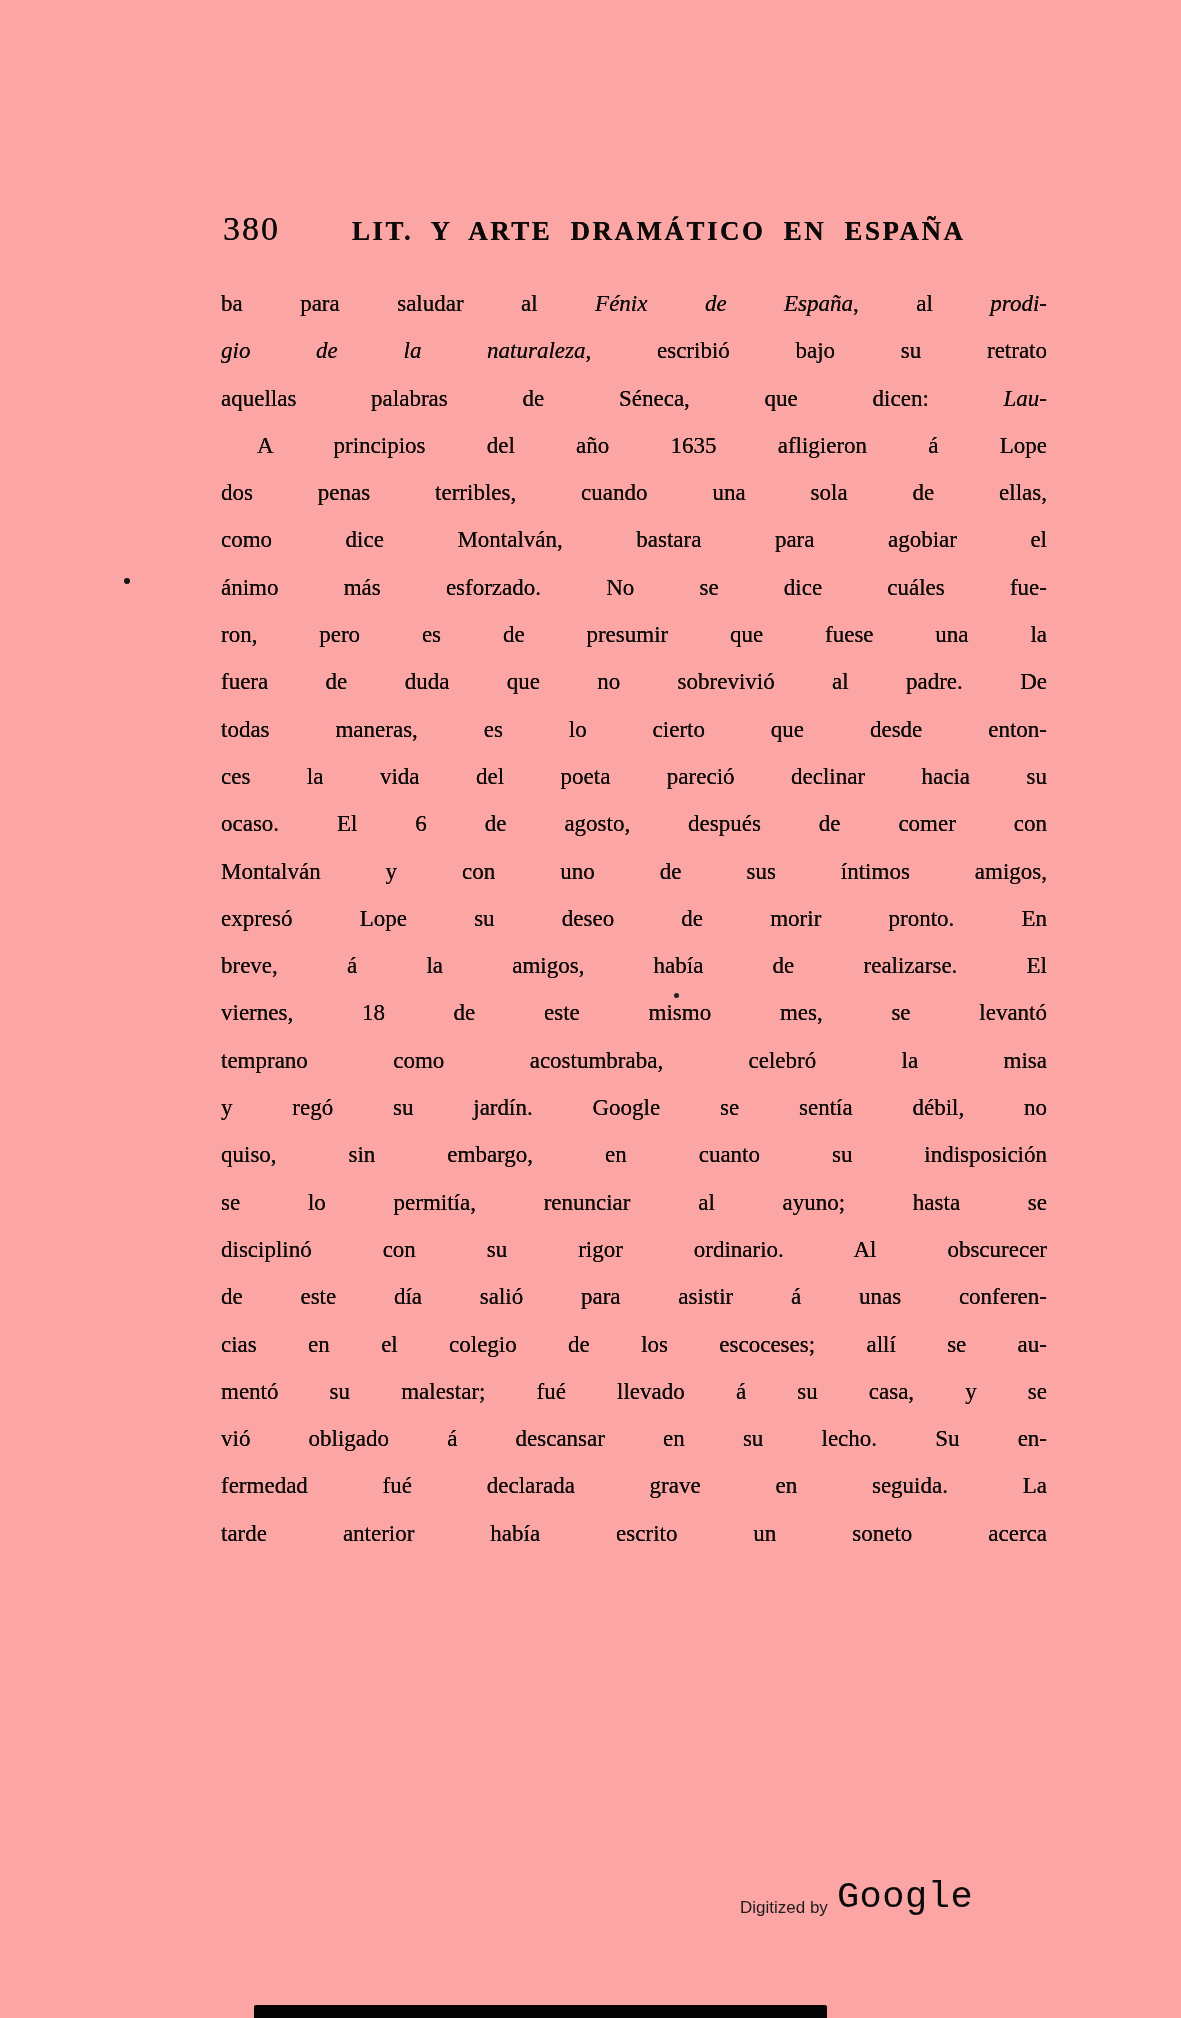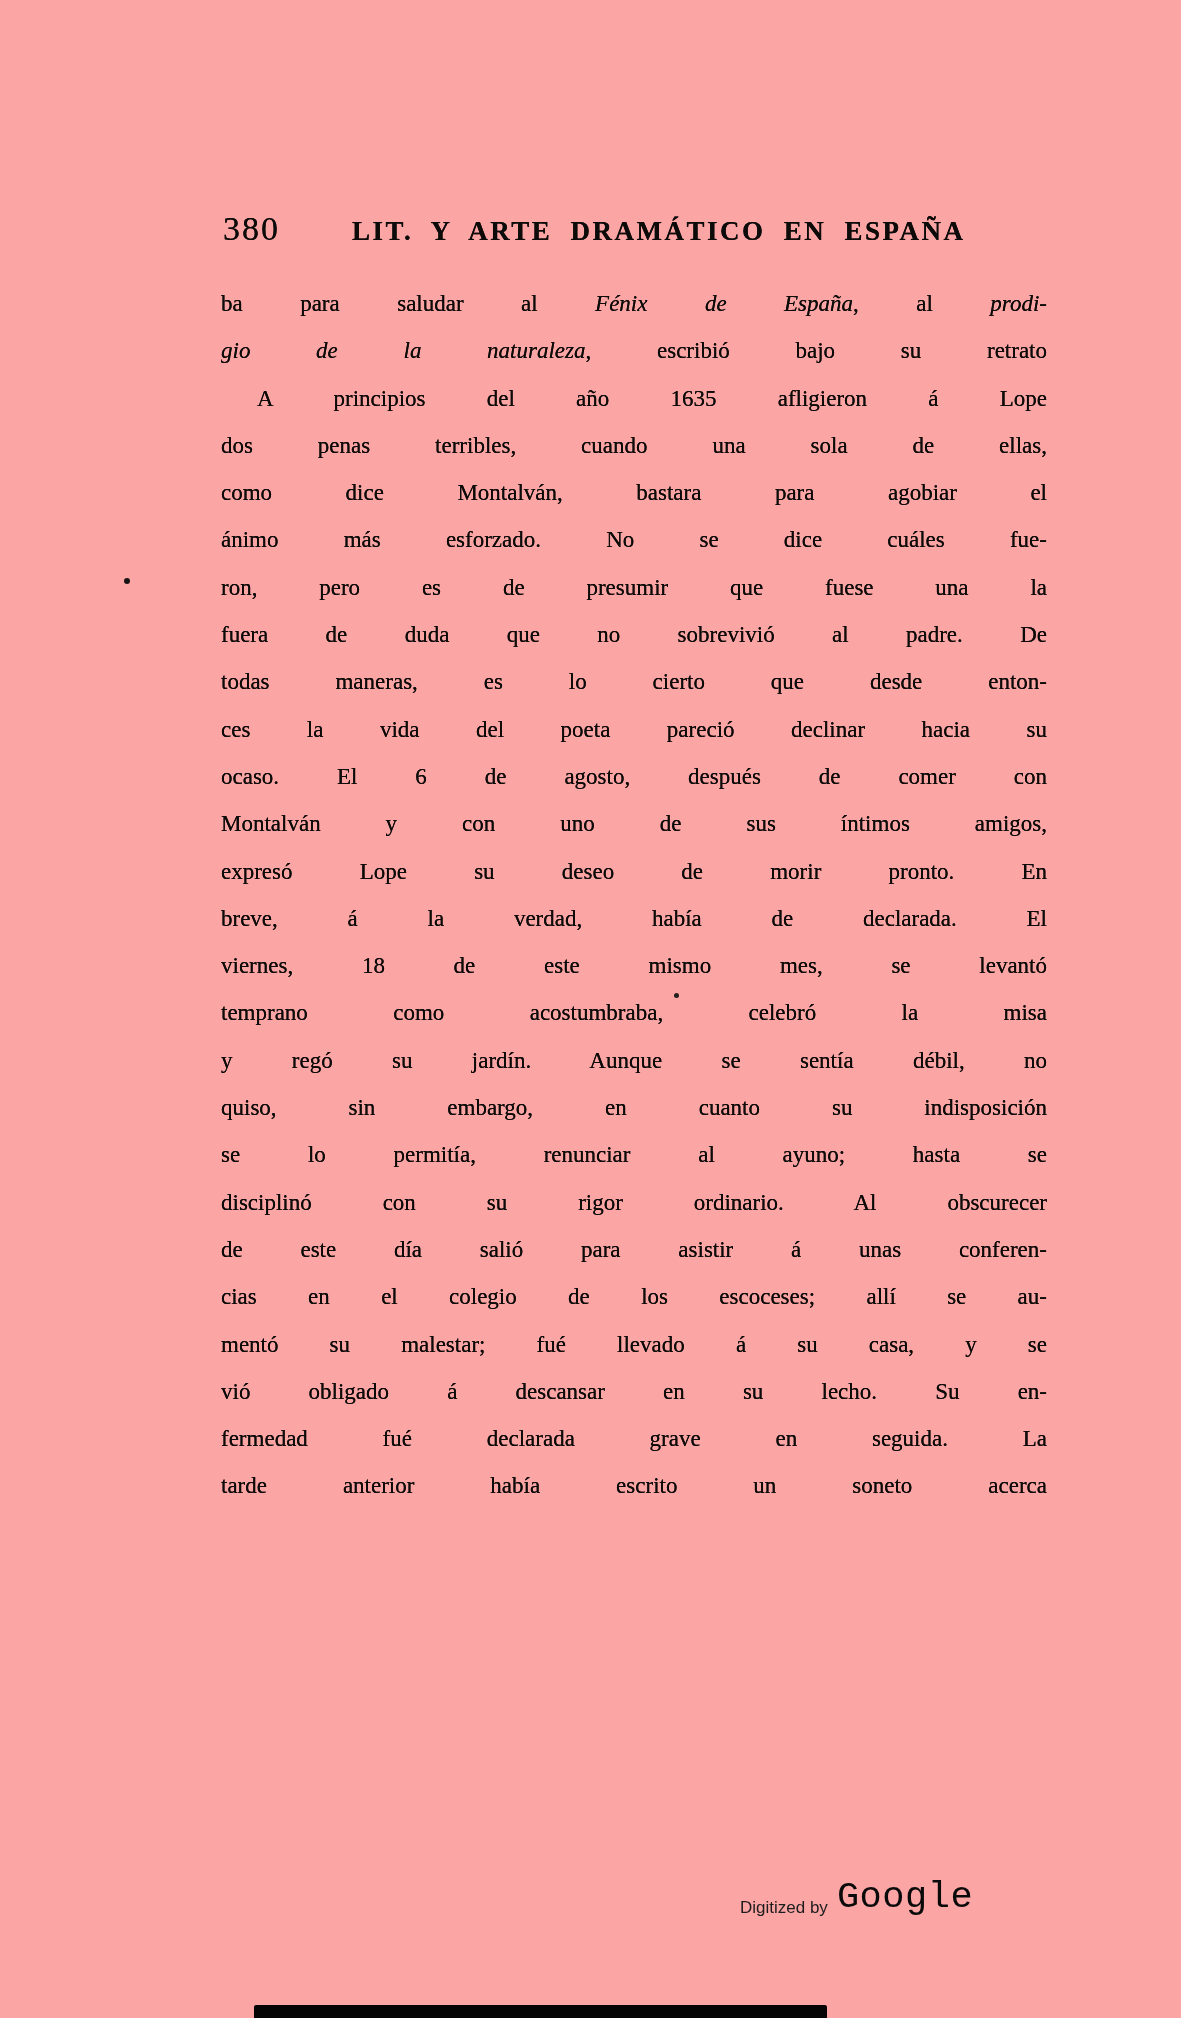--- a/index.html
+++ b/index.html
@@ -119,35 +119,36 @@
 <div class="page">
 
   <div class="header">
     <span class="page-number">380</span>
     <span class="running-title">LIT. Y ARTE DRAMÁTICO EN ESPAÑA</span>
   </div>
 
   <div class="body-text">
       <div class="line"><span>ba para saludar al </span><span class="it">Fénix de España</span><span>, al </span><span class="it">prodi-</span></div>
       <div class="line"><span class="it">gio de la naturaleza</span><span>, escribió bajo su retrato</span></div>
+      <div class="line"><span>aquellas palabras de Séneca, que dicen: </span><span class="it">Lau-</span></div>
       <div class="line indent"><span>A principios del año 1635 afligieron á Lope</span></div>
       <div class="line"><span>dos penas terribles, cuando una sola de ellas,</span></div>
       <div class="line"><span>como dice Montalván, bastara para agobiar el</span></div>
       <div class="line"><span>ánimo más esforzado. No se dice cuáles fue-</span></div>
       <div class="line"><span>ron, pero es de presumir que fuese una la</span></div>
       <div class="line"><span>fuera de duda que no sobrevivió al padre. De</span></div>
       <div class="line"><span>todas maneras, es lo cierto que desde enton-</span></div>
       <div class="line"><span>ces la vida del poeta pareció declinar hacia su</span></div>
       <div class="line"><span>ocaso. El 6 de agosto, después de comer con</span></div>
       <div class="line"><span>Montalván y con uno de sus íntimos amigos,</span></div>
       <div class="line"><span>expresó Lope su deseo de morir pronto. En</span></div>
-      <div class="line"><span>breve, á la verdad, había de declarada. El</span></div>
+      <div class="line"><span>breve, á la amigos, había de realizarse. El</span></div>
       <div class="line"><span>viernes, 18 de este mismo mes, se levantó</span></div>
       <div class="line"><span>temprano como acostumbraba, celebró la misa</span></div>
-      <div class="line"><span>y regó su jardín. Aunque se sentía débil, no</span></div>
+      <div class="line"><span>y regó su jardín. Google se sentía débil, no</span></div>
       <div class="line"><span>quiso, sin embargo, en cuanto su indisposición</span></div>
       <div class="line"><span>se lo permitía, renunciar al ayuno; hasta se</span></div>
       <div class="line"><span>disciplinó con su rigor ordinario. Al obscurecer</span></div>
       <div class="line"><span>de este día salió para asistir á unas conferen-</span></div>
       <div class="line"><span>cias en el colegio de los escoceses; allí se au-</span></div>
       <div class="line"><span>mentó su malestar; fué llevado á su casa, y se</span></div>
       <div class="line"><span>vió obligado á descansar en su lecho. Su en-</span></div>
       <div class="line"><span>fermedad fué declarada grave en seguida. La</span></div>
       <div class="line"><span>tarde anterior había escrito un soneto acerca</span></div>
     </div>

